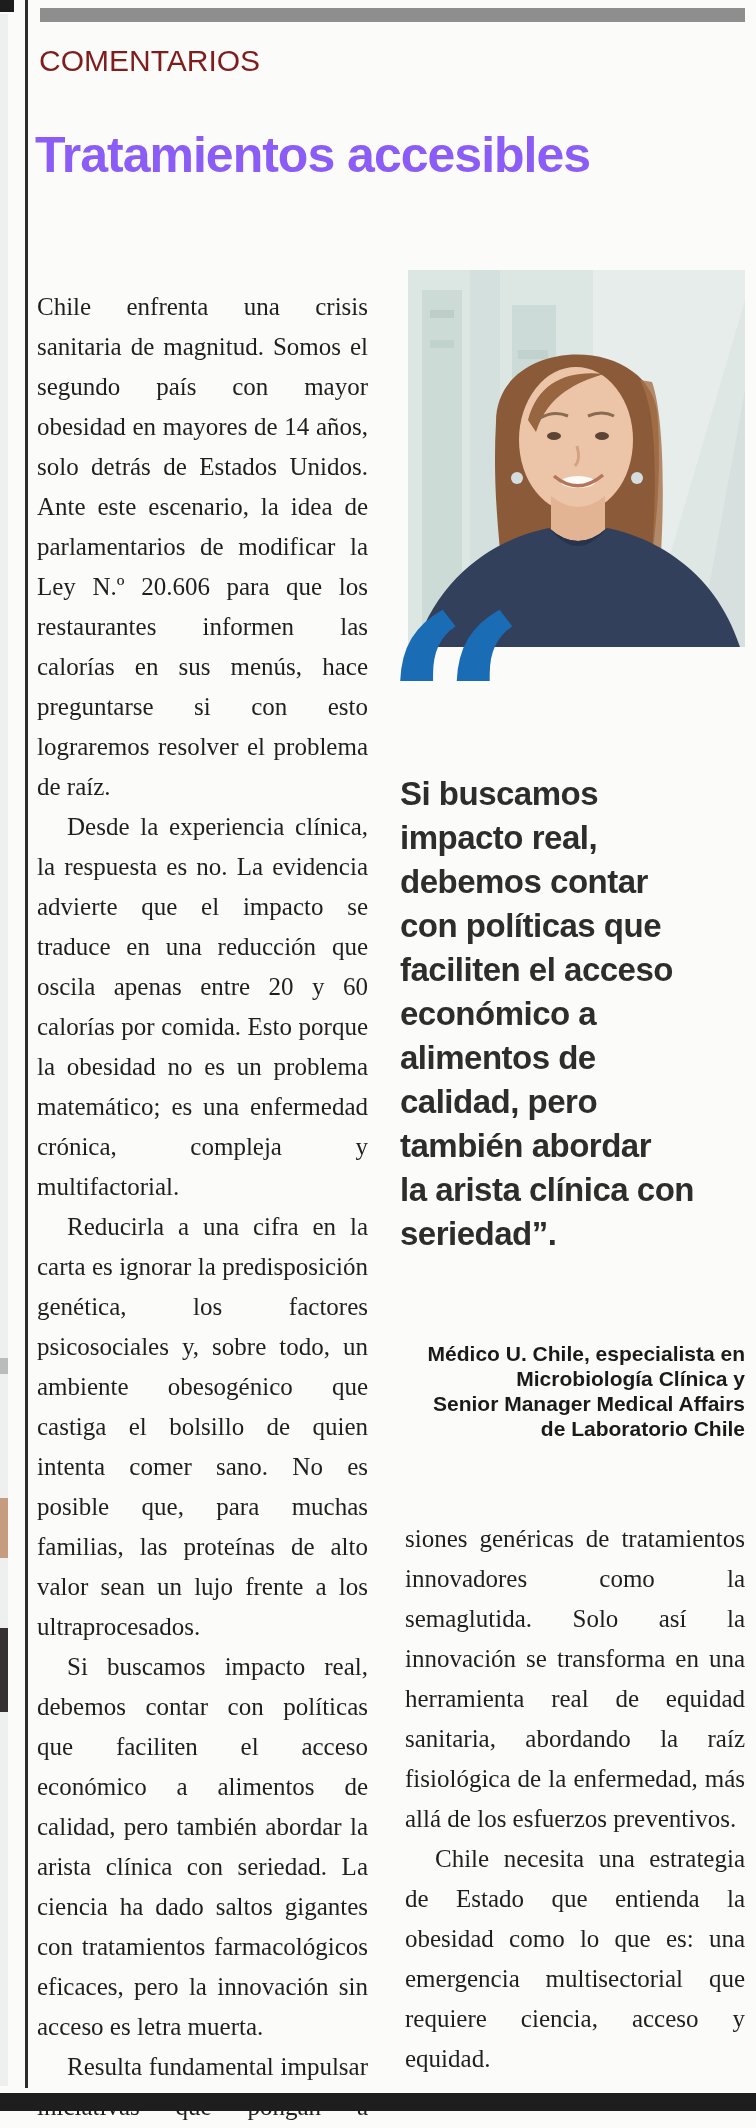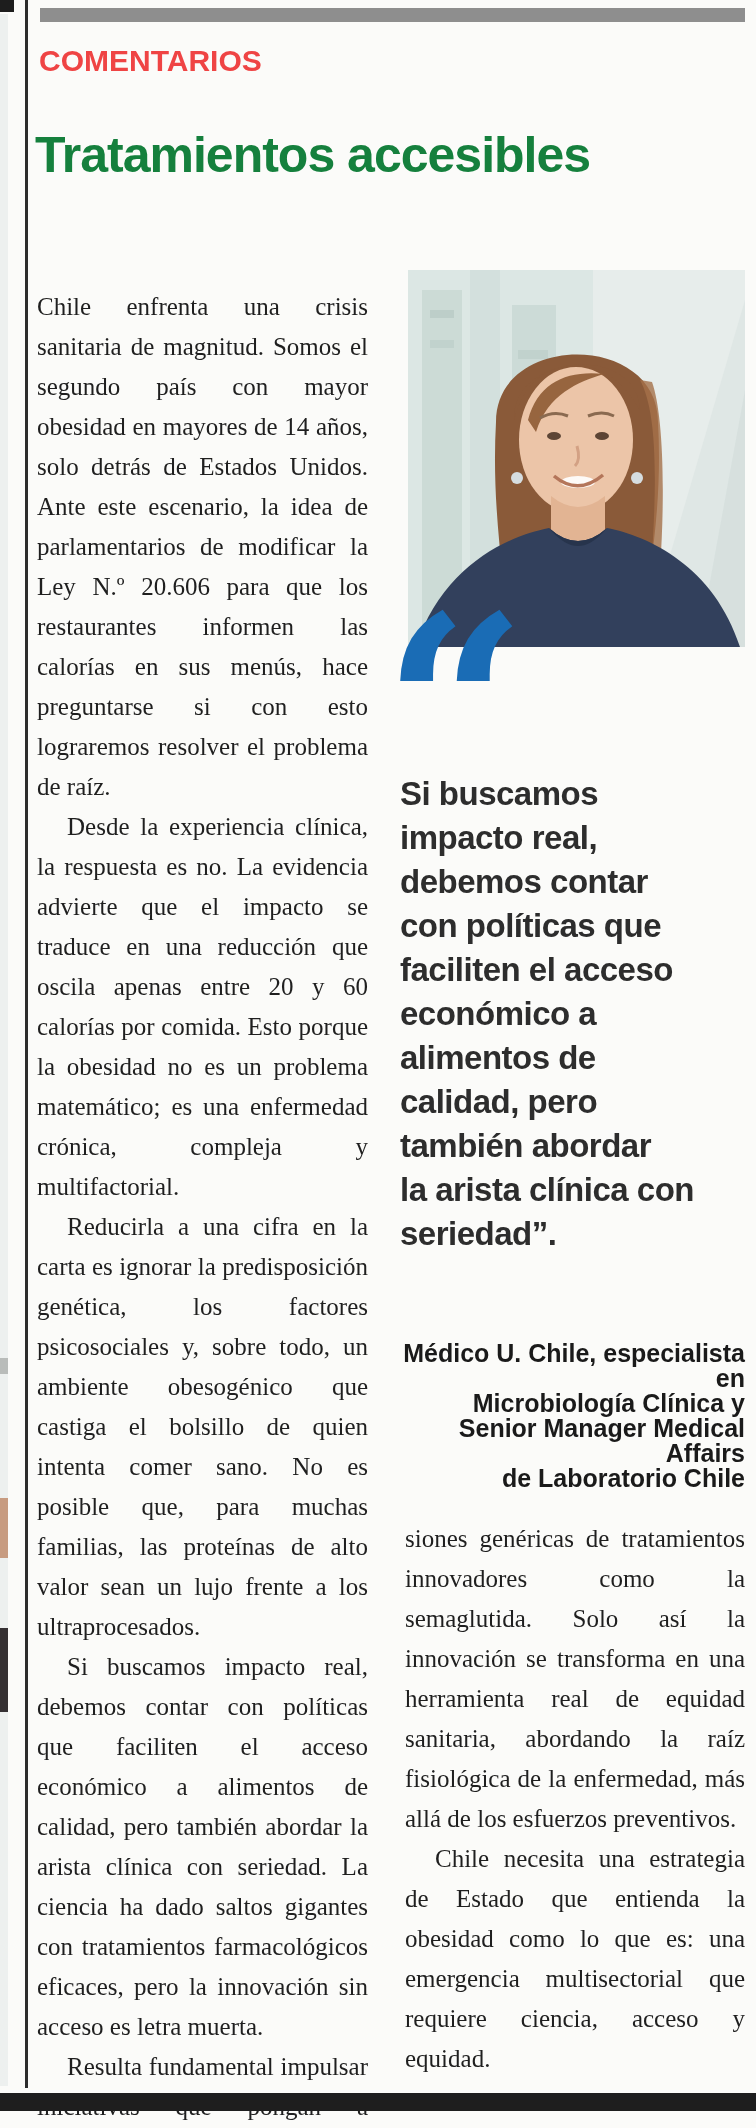--- a/index.html
+++ b/index.html
@@ -13,27 +13,27 @@
   .left-strip  { position:absolute; left:0; top:14px; width:8px; height:2072px; background:#edf0ef; }
   .edge-blob   { position:absolute; left:0; width:8px; }
   .blob-a { top:1358px; height:16px; background:#b9bcba; }
   .blob-b { top:1498px; height:60px; background:#c79b80; }
   .blob-c { top:1628px; height:84px; background:#353032; }
   .v-rule { position:absolute; left:25px; top:0; width:3px; height:2088px; background:#2c2c2c; }
 
   .top-bar { position:absolute; left:40px; top:8px; width:705px; height:14px; background:#8e8e8e; }
   .kicker {
     position:absolute; left:39px; top:44px; margin:0;
-    font-family:"Liberation Sans", sans-serif; font-weight:700;
-    font-size:30px; color:#ef4444; letter-spacing:0;
+    font-family:"Liberation Sans", sans-serif; font-weight:400;
+    font-size:30px; color:#7f1d1d; letter-spacing:0;
   }
   .headline {
     position:absolute; left:35px; top:126px; margin:0;
     font-family:"Liberation Sans", sans-serif; font-weight:700;
-    font-size:50px; letter-spacing:-1px; color:#15803d; white-space:nowrap;
+    font-size:50px; letter-spacing:-1px; color:#8b5cf6; white-space:nowrap;
   }
 
   .bodytext { font-size:25px; line-height:40px; text-align:justify; }
   .bodytext p { margin:0; }
   .bodytext p.indent { text-indent:30px;font-family:Liberation Serif, serif; }
   .col-left  { position:absolute; left:37px;  top:287px;  width:331px; }
   .col-right { position:absolute; left:405px; top:1519px; width:340px; }
 
   .photo { position:absolute; left:408px; top:270px; width:337px; height:377px; margin:0; }
   .photo svg { display:block; }
@@ -45,21 +45,21 @@
   }
   .pull-quote {
     position:absolute; left:400px; top:772px; width:360px;
     font-family:"Liberation Sans", sans-serif; font-weight:700;
     font-size:33px; line-height:44px; letter-spacing:-0.5px;
     color:#2d2d2d; white-space:pre-line;
   }
   .attribution {
     position:absolute; left:400px; top:1341px; width:345px;
     font-family:"Liberation Sans", sans-serif; font-weight:700;
-    font-size:25px; line-height:25px; color:#1a1a1a;
+    font-size:21px; line-height:25px; color:#1a1a1a;
     text-align:right; white-space:pre-line;
   }
   .bottom-bar { position:absolute; left:0; top:2093px; width:756px; height:18px; background:#1e1e1e; }
 </style>
 </head>
 <body>
 
 <div class="page">
 
   <div class="corner-mark"></div>

